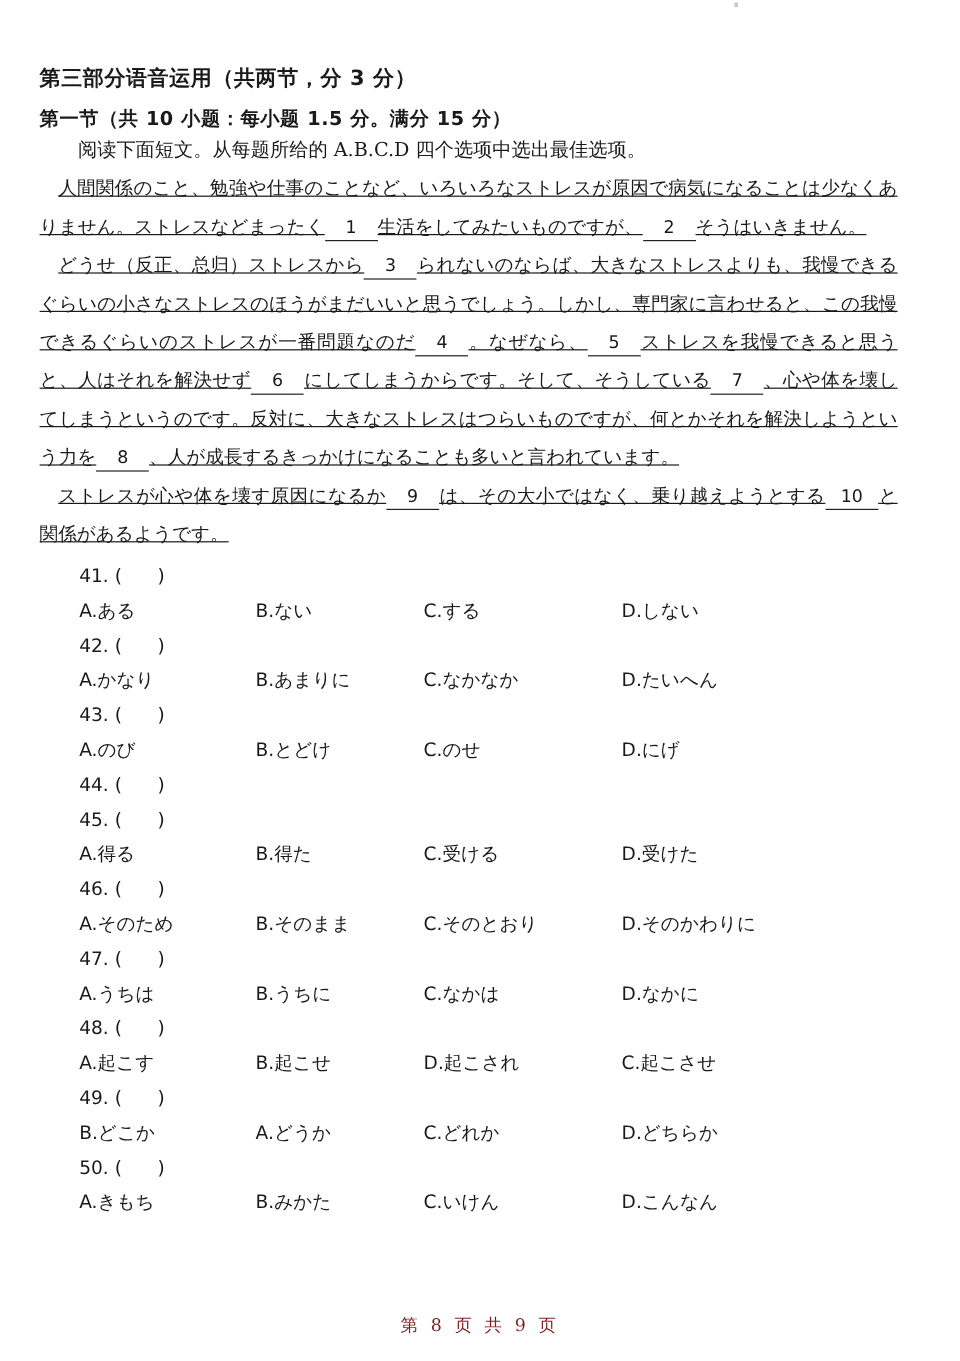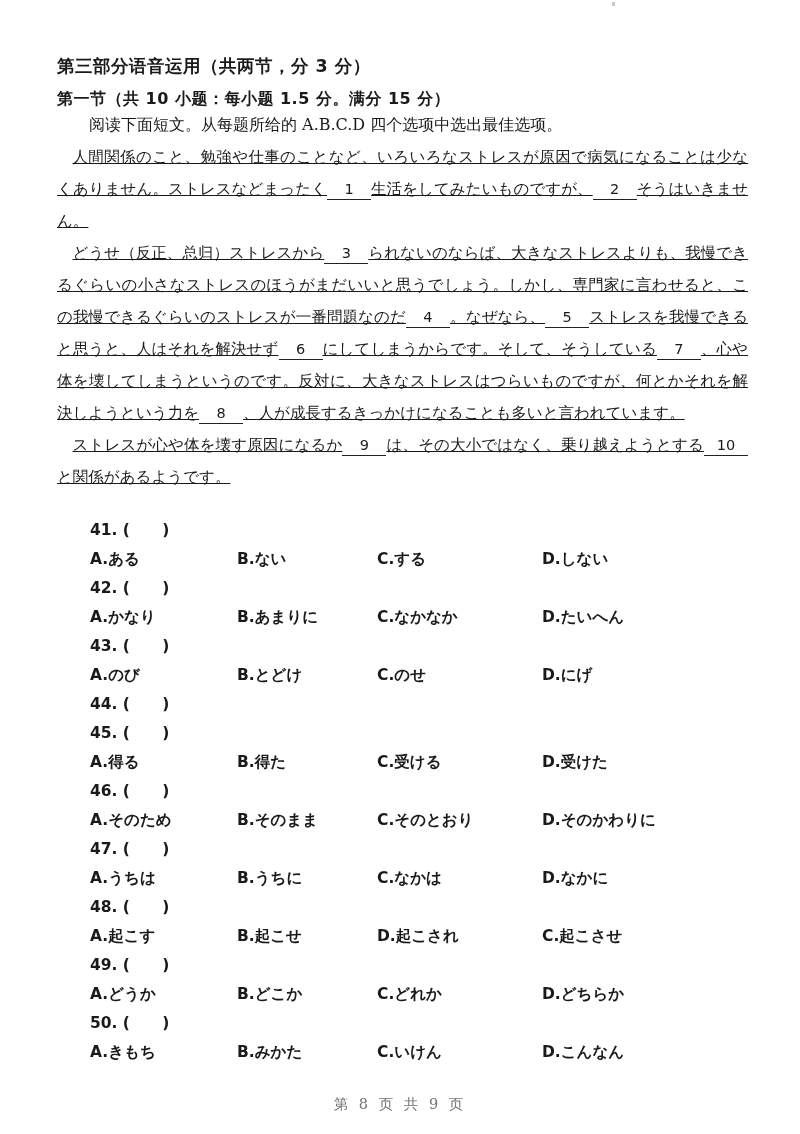--- a/index.html
+++ b/index.html
@@ -6,21 +6,21 @@
   body {
     width: 800px;
     height: 1134px;
     background: #ffffff;
     color: #1a1a1a;
     font-family: "DejaVu Sans", sans-serif;
     position: relative;
     overflow: hidden;
   }
   .page {
-    padding: 54px 52px 0 57px;
+    padding: 54px 52px 0 33px;
   }
   .section-title {
     font-size: 17.5px;
     font-weight: bold;
     letter-spacing: 0.5px;
     line-height: 24px;
   }
   .subsection-title {
     font-size: 16px;
     font-weight: bold;
@@ -49,22 +49,21 @@
   .blank {
     display: inline-block;
     min-width: 44px;
     text-align: center;
     text-indent: 0;
     line-height: 19px;
     border-bottom: 1.5px solid #222;
     font-size: 14.5px;
   }
   .questions {
-    margin-top: 23px;
-    font-weight: bold;
+    margin-top: 5px;
   }
   .q-line {
     padding-left: 33px;
     font-size: 15.5px;
     line-height: 29px;
   }
   .q-paren {
     white-space: pre;
   }
   .opts {
@@ -76,21 +75,21 @@
   }
   .footer {
     position: absolute;
     left: 0;
     bottom: 20px;
     width: 100%;
     text-align: center;
     font-family: "DejaVu Serif", "Liberation Serif", serif;
     font-size: 14.5px;
     letter-spacing: 3px;
-    color: #737373;
+    color: #7f1d1d;
   }
   .scan-artifact {
     position: absolute;
     left: 612px;
     top: 2px;
     width: 3px;
     height: 4px;
     background: #c9c9c9;
   }
 </style>
@@ -175,22 +174,22 @@
         <div class="opts">
           <div>A.起こす</div>
           <div>B.起こせ</div>
           <div>D.起こされ</div>
           <div>C.起こさせ</div>
         </div>
       </div>
       <div class="q">
         <div class="q-line"><span>49. </span><span class="q-paren">(      )</span></div>
         <div class="opts">
+          <div>B.どこか</div>
           <div>A.どうか</div>
-          <div>B.どこか</div>
           <div>C.どれか</div>
           <div>D.どちらか</div>
         </div>
       </div>
       <div class="q">
         <div class="q-line"><span>50. </span><span class="q-paren">(      )</span></div>
         <div class="opts">
           <div>A.きもち</div>
           <div>B.みかた</div>
           <div>C.いけん</div>

